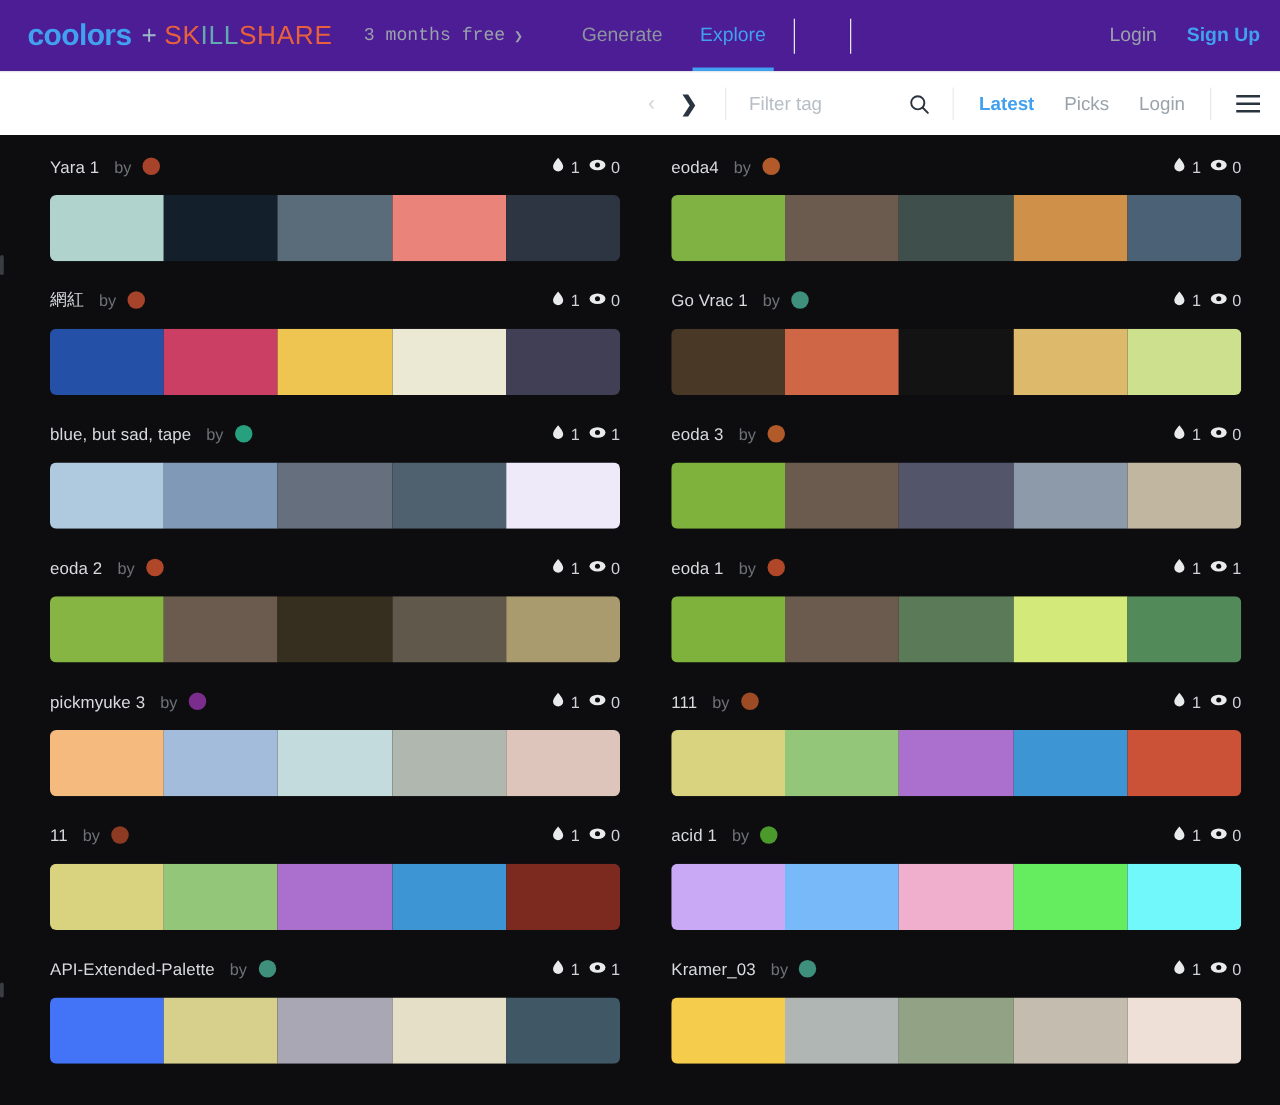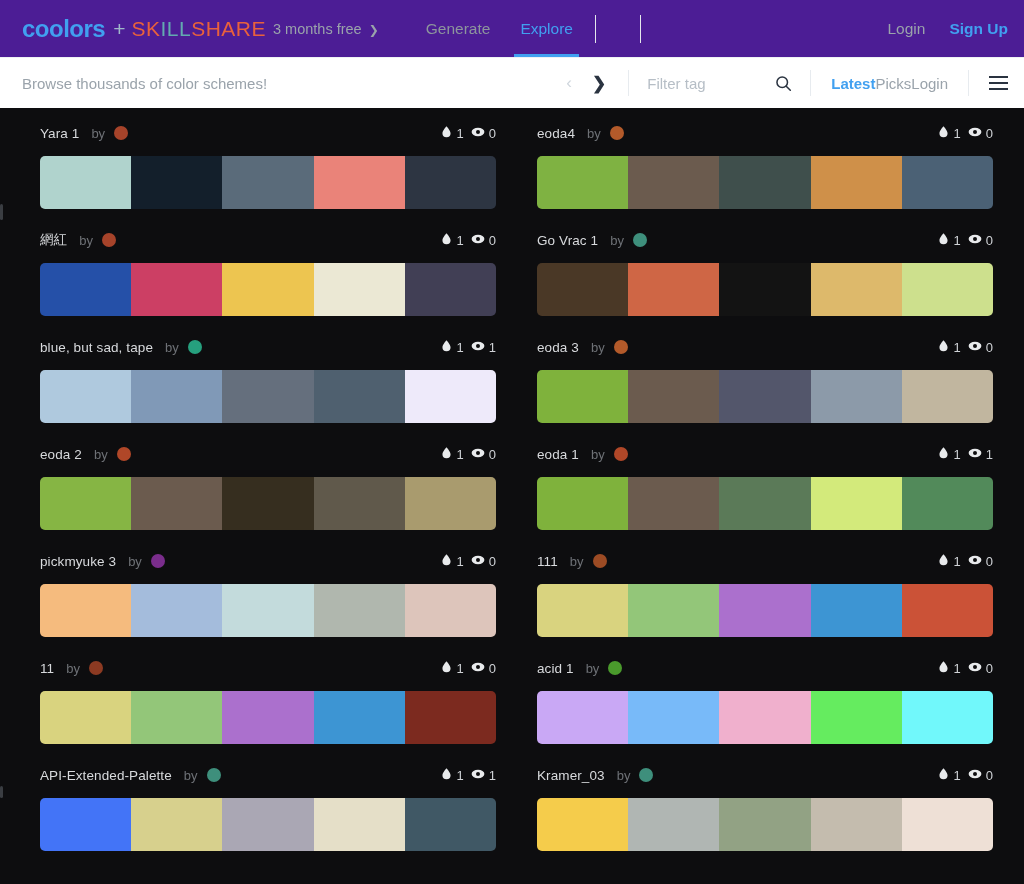--- a/index.html
+++ b/index.html
@@ -36,25 +36,26 @@
     font-size: 21px;
     font-weight: 400;
     letter-spacing: 0.5px;
     white-space: nowrap;
   }
   .sk-o { color: #e8613c; }
   .sk-t { color: #63aab0; }
   .promo {
     color: #9aa3ab;
     font-size: 14.5px;
-    margin-left: 7px;
+    margin-left: 25px;
     white-space: nowrap;
     display: flex;
     align-items: flex-end;
     gap: 7px;
+    font-family: Liberation Mono, monospace;
   }
   .promo .chev { font-size: 12px; color: #9aa3ab; }
 
   .nav-main {
     display: flex;
     align-items: center;
     gap: 30px;
     margin-left: 47px;
   }
   .nav-link {
@@ -136,20 +137,21 @@
     color: #4a5560;
     font-family: "Liberation Sans", sans-serif;
     width: 118px;
     background: transparent;
   }
   .filter-input::placeholder { color: #b6bec6; }
   .search-ico { cursor: pointer; display: flex; }
   .sortset {
     display: flex;
     align-items: center;
+    gap: 24px;
     padding: 0 20px;
   }
   .sort {
     font-size: 15px;
     color: #9aa3ab;
     cursor: pointer;
   }
   .sort.active { color: #41a0f0; font-weight: 700; }
   .hamburger {
     padding-left: 20px;
@@ -251,21 +253,20 @@
 
   <div class="divider-v"></div>
 
   <div class="nav-auth">
     <div class="login">Login</div>
     <div class="signup">Sign Up</div>
   </div>
 </div>
 
 <div class="subbar">
-  <div class="browse-text">Browse thousands of color schemes!</div>
 
   <div class="pager">
     <span class="pg-arrow">‹</span>
     <span class="pg-arrow on">❯</span>
   </div>
 
   <div class="sub-div"></div>
 
   <div class="filter-wrap">
     <input class="filter-input" type="text" placeholder="Filter tag" style="">

